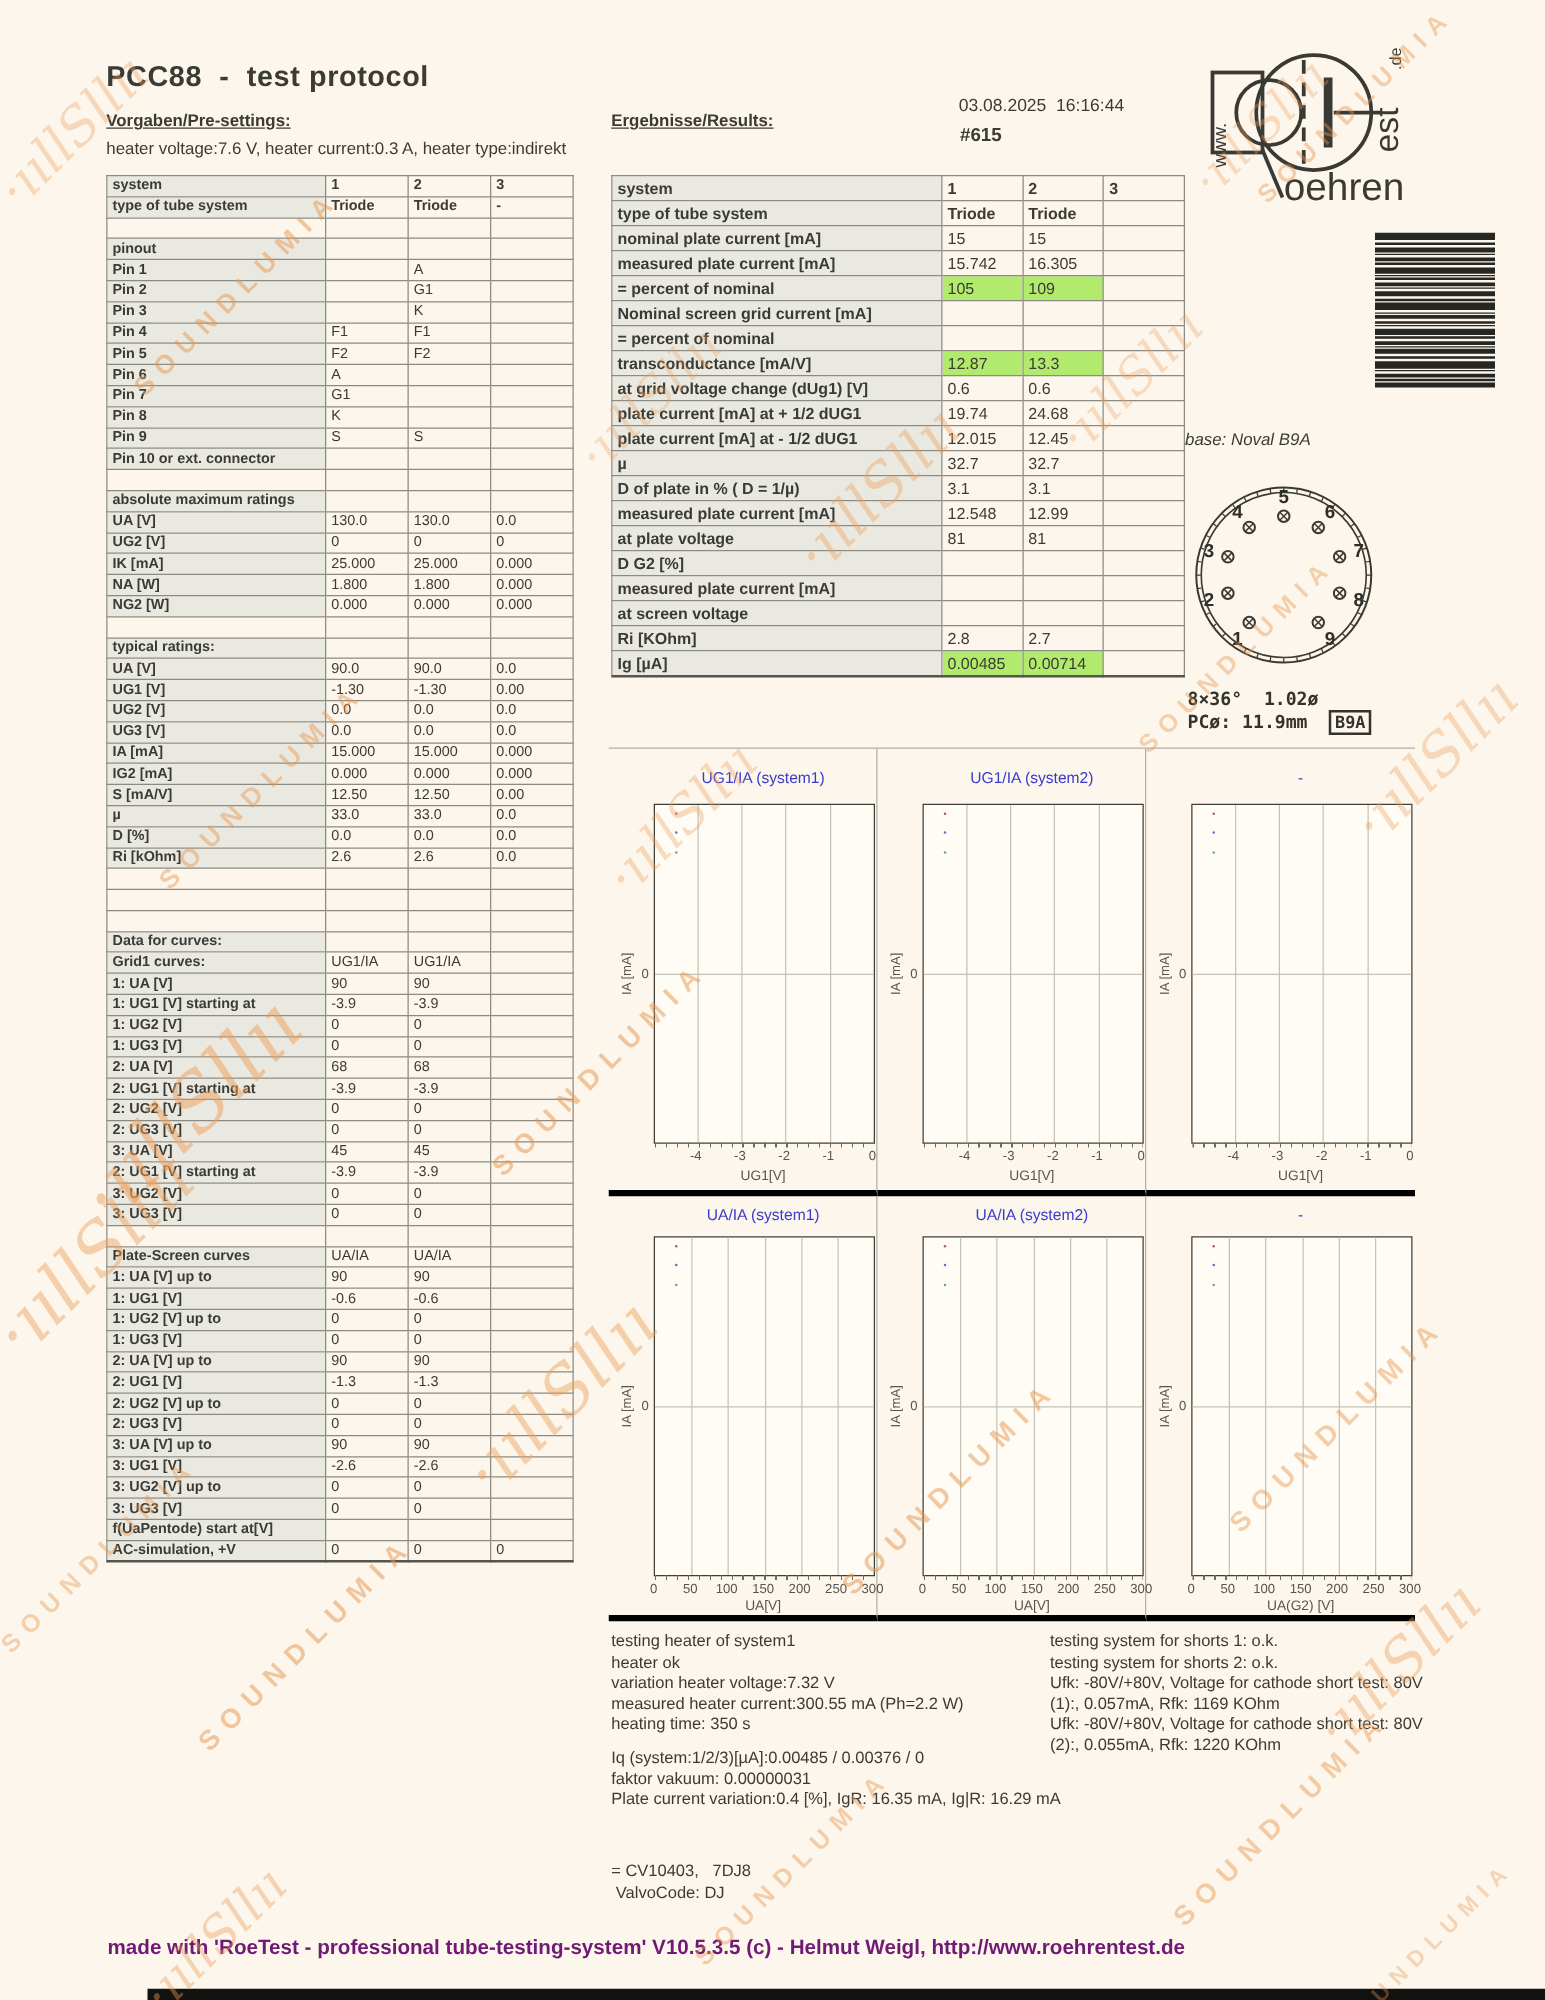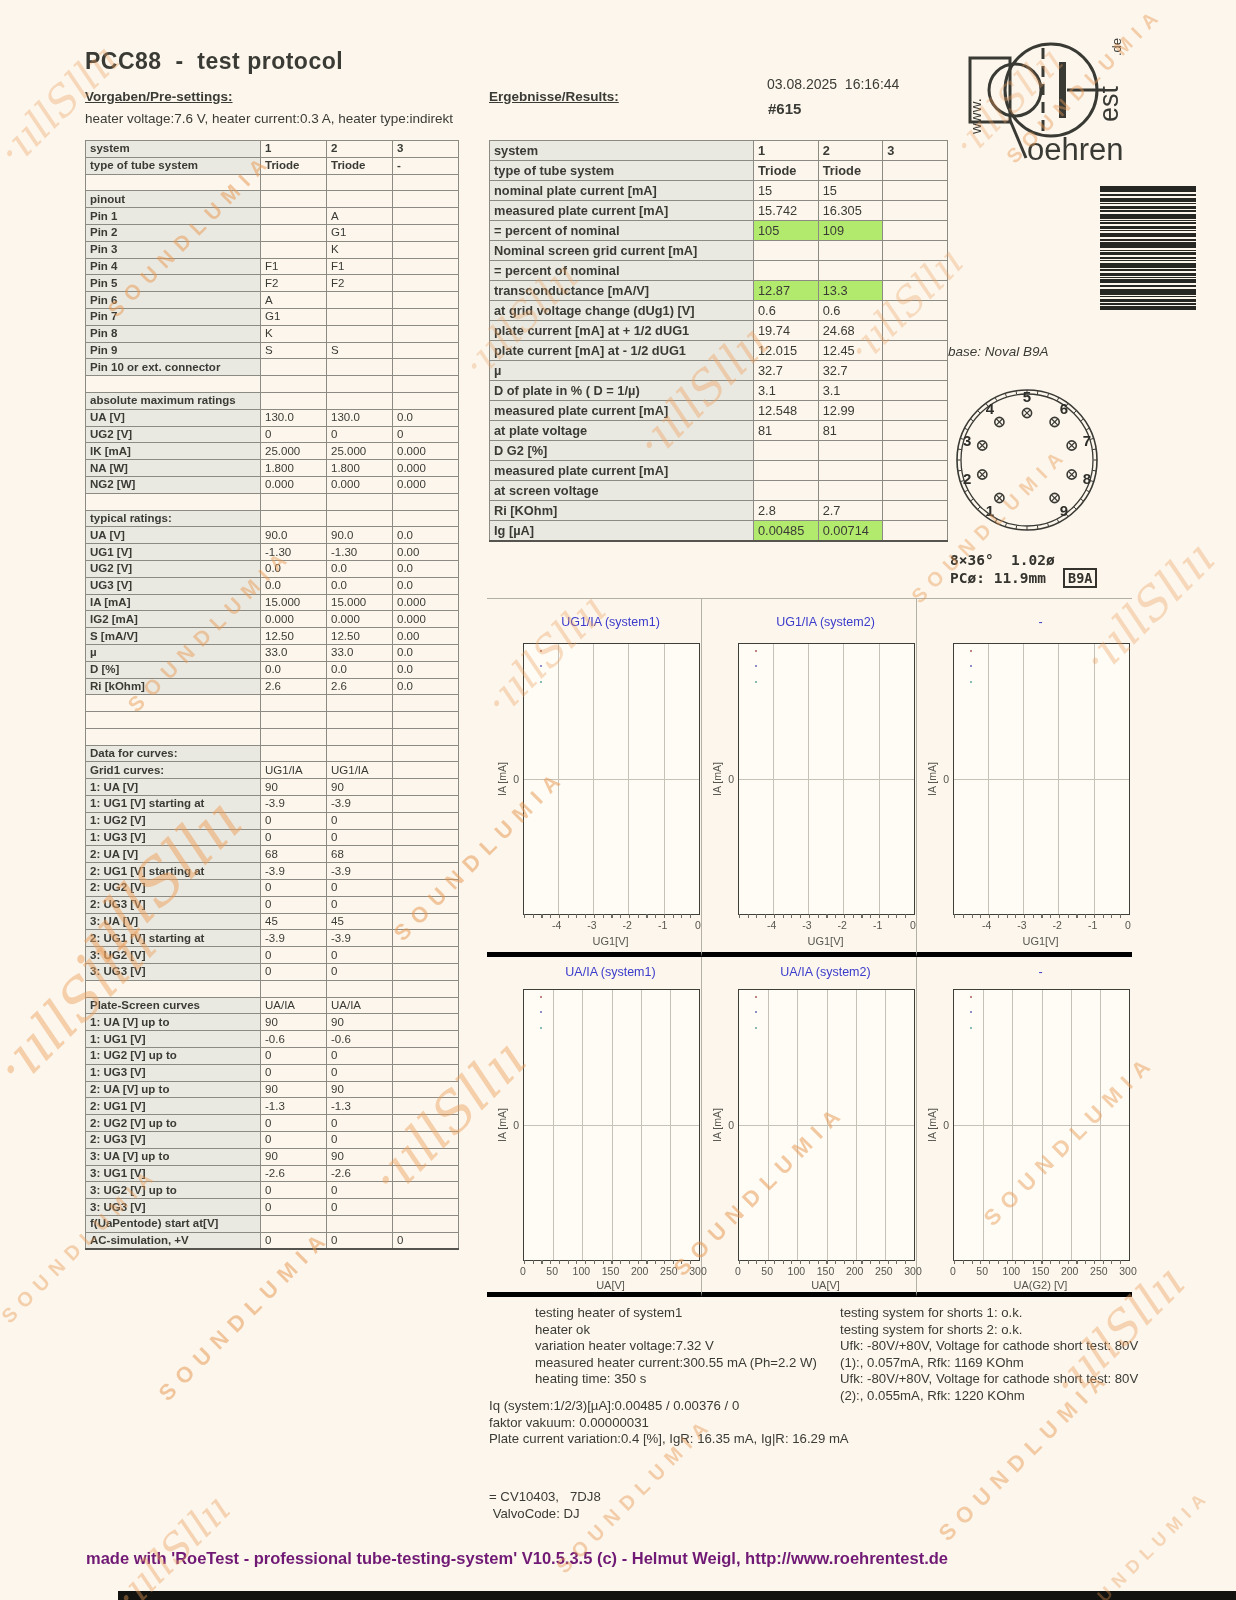--- a/index.html
+++ b/index.html
@@ -50,21 +50,21 @@
   .ch-y0{position:absolute;left:-5px;top:50%;transform:translate(-100%,-50%);font-size:10.5px;color:#56554f;}
   .ch-mticks{position:absolute;left:0;right:0;top:100%;height:4px;background:repeating-linear-gradient(90deg,#6b6b64 0 1px,transparent 1px 8.75px);}
   .ch-dot{position:absolute;width:2px;height:2px;border-radius:50%;}
   .ch-xticks{position:absolute;left:36px;width:175px;height:14px;}
   .r1 .ch-xticks{top:320px;} .r2 .ch-xticks{top:308px;}
   .ch-xt{position:absolute;transform:translateX(-50%);font-size:10.5px;color:#56554f;}
   .ch-xlabel{position:absolute;left:36px;width:175px;text-align:center;font-size:11px;color:#56554f;}
   .r1 .ch-xlabel{top:336px;} .r2 .ch-xlabel{top:322px;}
   
   .notes{font-size:13.2px;line-height:16.5px;white-space:pre;}
-  .notes-left{left:489px;top:1305px;margin-left:46px;}
+  .notes-left{left:489px;top:1305px;}
   .notes-iq{left:489px;top:1398px;}
   .notes-right{left:840px;top:1305px;}
   .notes-equiv{left:489px;top:1489px;}
   
   .footer{left:86px;top:1549px;width:1100px;font-size:16.5px;font-weight:bold;color:#701a75;}
   .botbar{left:118px;right:0;bottom:0;height:9px;background:#121210;}
   
   .wm{position:absolute;transform:translate(-50%,-50%) rotate(-45deg);color:#e8964e;font-weight:bold;letter-spacing:.38em;pointer-events:none;white-space:nowrap;z-index:30;}
   .wmg{position:absolute;transform:translate(-50%,-50%) rotate(-45deg);color:#eda05c;font-family:"DejaVu Serif",serif;font-style:italic;pointer-events:none;white-space:nowrap;z-index:30;}
   svg text{font-family:"Liberation Sans",sans-serif;}

